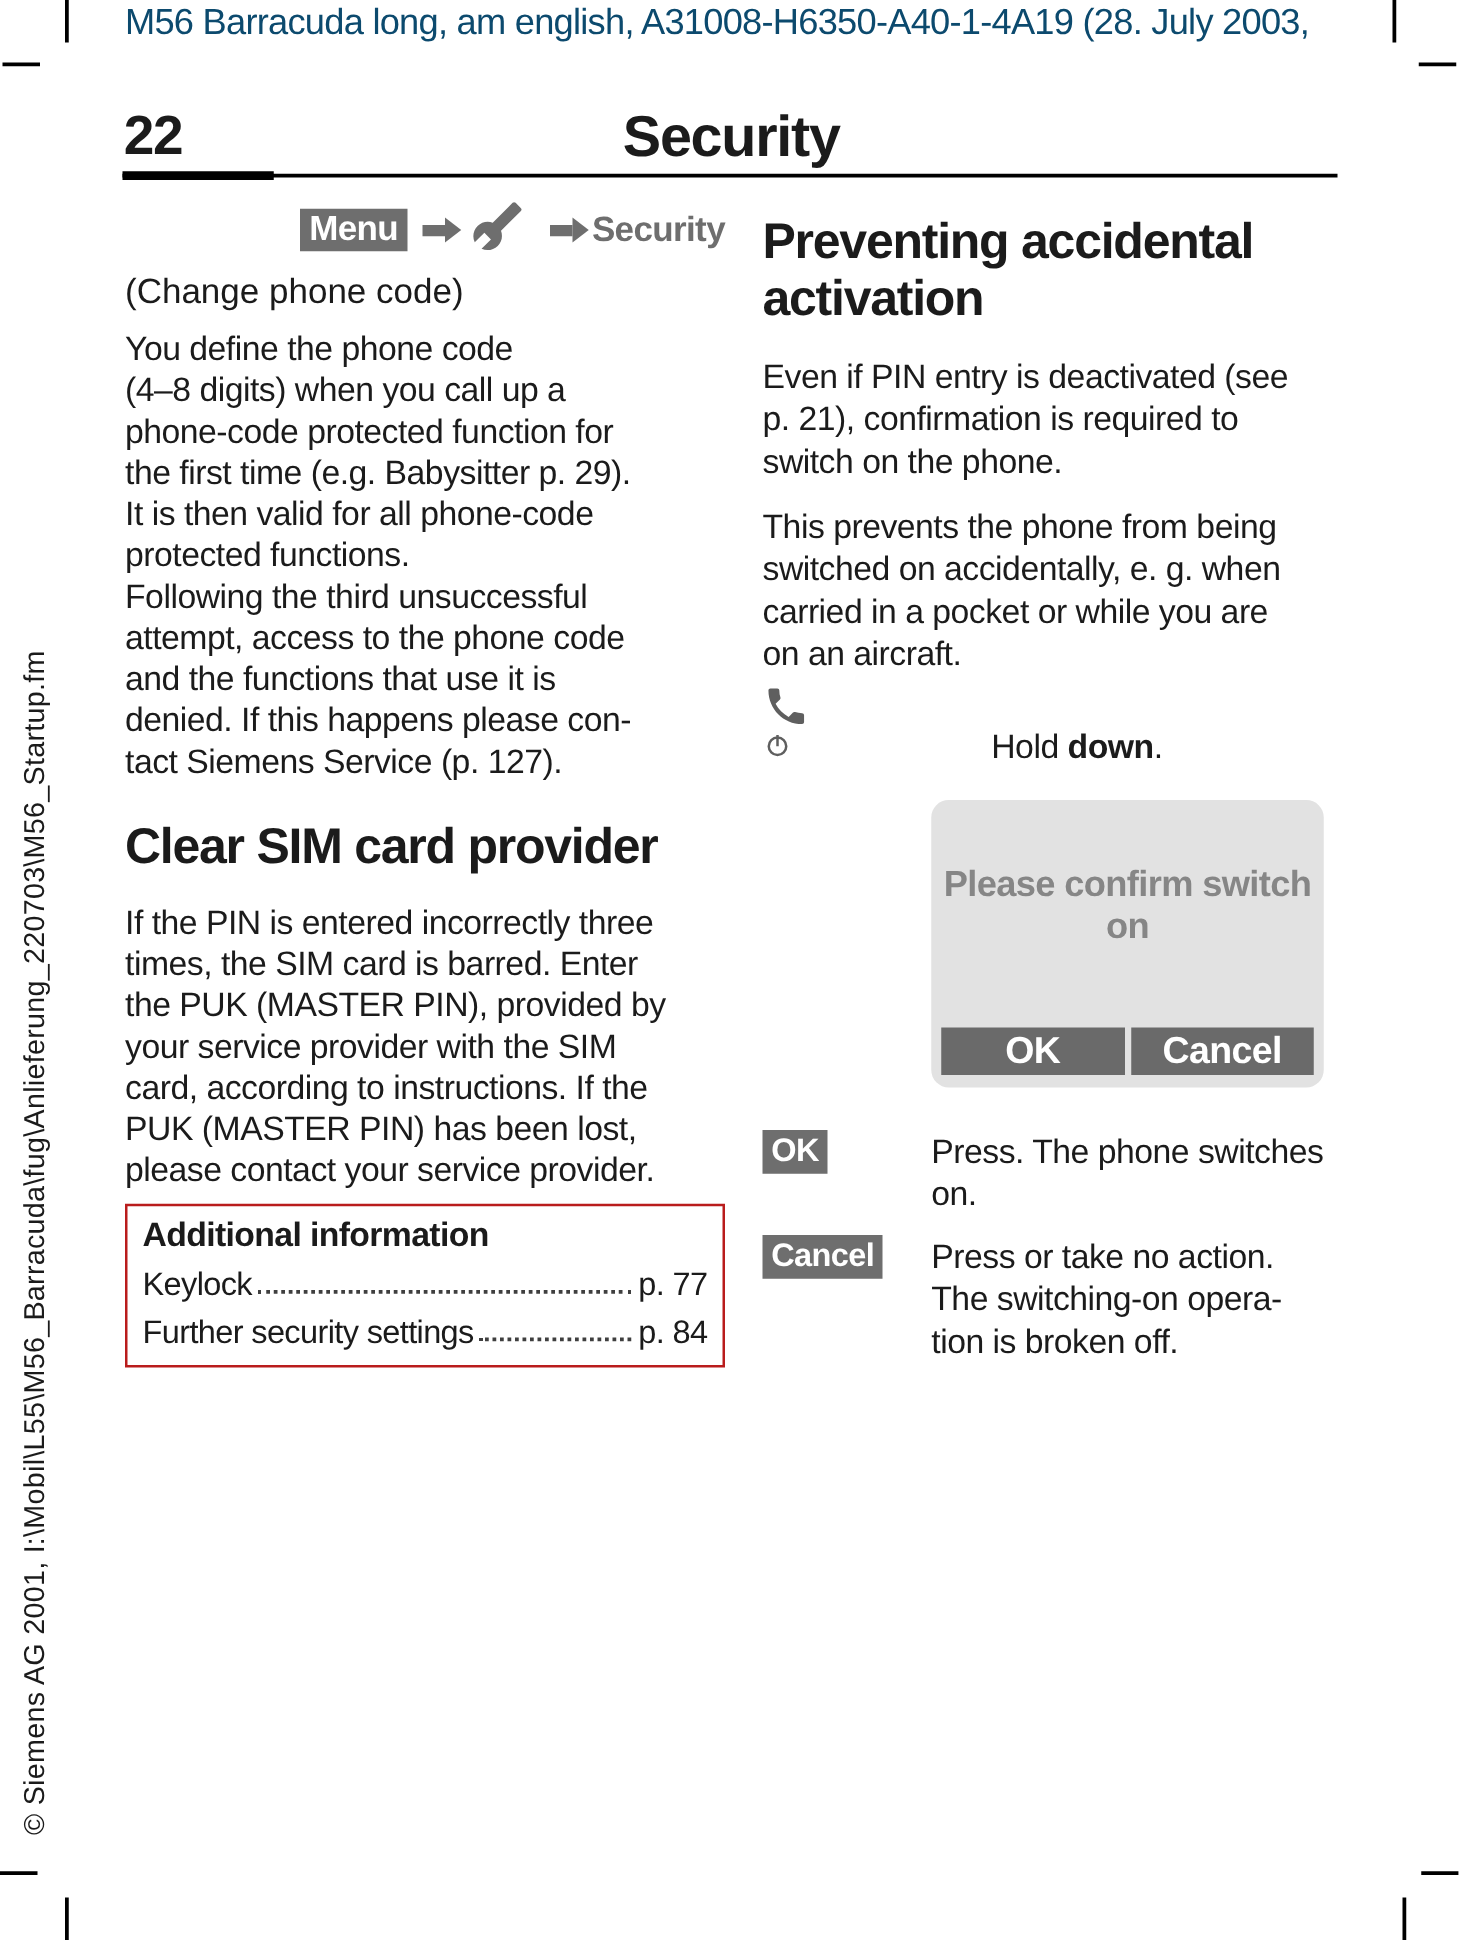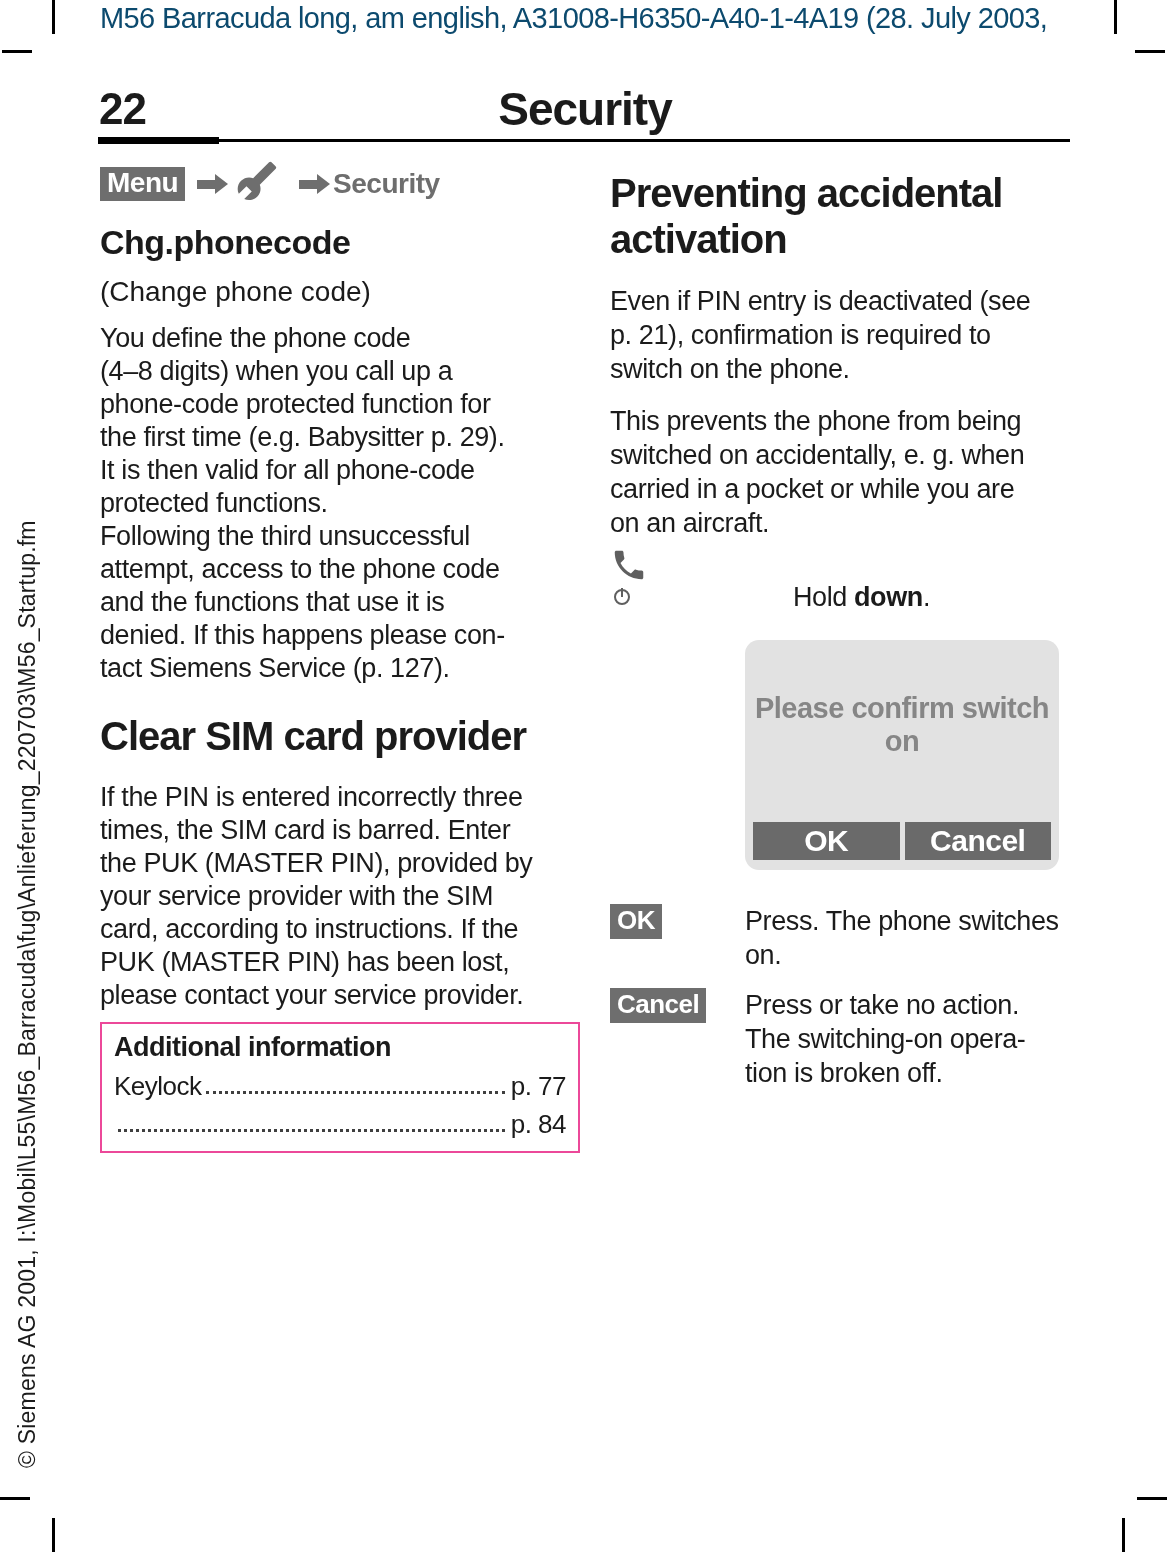--- a/index.html
+++ b/index.html
@@ -30,38 +30,38 @@
   }
   .rulewrap { position:absolute; left:98px; right:97px; top:137px; height:8px; }
   .rule-thin  { position:absolute; left:0; right:0; top:2px; height:3px; background:#000; }
   .rule-thick { position:absolute; left:0; top:0; width:121px; height:7px; background:#000; }
 
   .col-left  { position:absolute; left:100px; top:165px; width:480px; }
   .col-right { position:absolute; left:610px; top:170px; width:462px; }
 
   
   .menu-path { color:#6e6e6e; font-weight:bold; font-size:28px; letter-spacing:-0.5px; }
-  .menu-row { display:flex; align-items:center; height:38px; }
+  .menu-row { display:flex; align-items:center; height:38px;justify-content:flex-end; }
   .menu-row.second { margin-left:77px; margin-top:2px; }
   .menu-badge { background:#6e6e6e; color:#fff; padding:0 7px 2px 7px; display:inline-block; }
   .arrow { position:relative; width:18px; height:9px; background:#6e6e6e; display:inline-block; margin:0 16px 0 12px; }
   .arrow::after {
     content:""; position:absolute; left:100%; top:50%; transform:translateY(-50%);
     border-left:13px solid #6e6e6e; border-top:10px solid transparent; border-bottom:10px solid transparent;
   }
   .wrench { margin-right:4px; }
 
   h3.sub1 { font-size:34px; letter-spacing:-0.5px; margin:20px 0 0 0; }
   .subhead { font-size:28px; margin:14px 0 0 0; }
   .body-text { font-size:27px; line-height:33px; letter-spacing:-0.4px; margin:14px 0 0 0; white-space:pre-line; }
   h2.big { font-size:40px; letter-spacing:-1px; margin:28px 0 0 0; line-height:46px; white-space:pre-line; }
   .col-right .body-text { line-height:34px; }
 
   
-  .info-box { border:2px solid #ec4899; margin-top:10px; padding:8px 12px 12px 12px; }
+  .info-box { border:2px solid #b91c1c; margin-top:10px; padding:8px 12px 12px 12px; }
   .info-title { font-size:27px; font-weight:bold; letter-spacing:-0.5px; }
   .info-row { display:flex; align-items:flex-end; font-size:26px; letter-spacing:-0.5px; margin-top:8px; line-height:30px; }
   .info-leader { flex:1; border-bottom:3px dotted #3f3f3f; margin:0 6px 7px 4px; min-width:20px; }
   .info-page { white-space:nowrap; }
 
   
   .step-row { display:flex; margin-top:6px;gap:48px; }
   .gutter { width:135px; flex:0 0 135px; position:relative; }
   .step-text { font-size:27px; letter-spacing:-0.4px; line-height:34px; white-space:pre-line; }
   .bold { font-weight:bold; }
@@ -125,21 +125,20 @@
             <g transform="translate(0,24) scale(1,-1)">
               <path fill="#6e6e6e" d="M22.7 19l-9.1-9.1c.9-2.3.4-5-1.5-6.9-2-2-5-2.4-7.4-1.3L9 6 6 9 1.6 4.7C.4 7.1.9 10.1 2.9 12.1c1.9 1.9 4.6 2.4 6.9 1.5l9.1 9.1c.4.4 1 .4 1.4 0l2.3-2.3c.5-.4.5-1.1.1-1.4z"></path>
             </g>
           </svg>
         </span>
         <span class="arrow"></span>
         <span>Security</span>
       </div>
     </div>
 
-    <h3 class="sub1">Chg.phonecode</h3>
     <p class="subhead">(Change phone code)</p>
     <p class="body-text">You define the phone code
 (4–8 digits) when you call up a
 phone-code protected function for
 the first time (e.g. Babysitter p. 29).
 It is then valid for all phone-code
 protected functions.
 Following the third unsuccessful
 attempt, access to the phone code
 and the functions that use it is
@@ -156,20 +155,21 @@
 please contact your service provider.</p>
 
     <div class="info-box">
       <div class="info-title">Additional information</div>
       <div class="info-row">
         <span>Keylock </span>
         <span class="info-leader"></span>
         <span class="info-page">p. 77</span>
       </div>
       <div class="info-row">
+        <span>Further security settings</span>
         <span class="info-leader"></span>
         <span class="info-page">p. 84</span>
       </div>
     </div>
   </div>
 
   <div class="col-right">
 
     <h2 class="big" style="margin-top:0;">Preventing accidental
 activation</h2>

